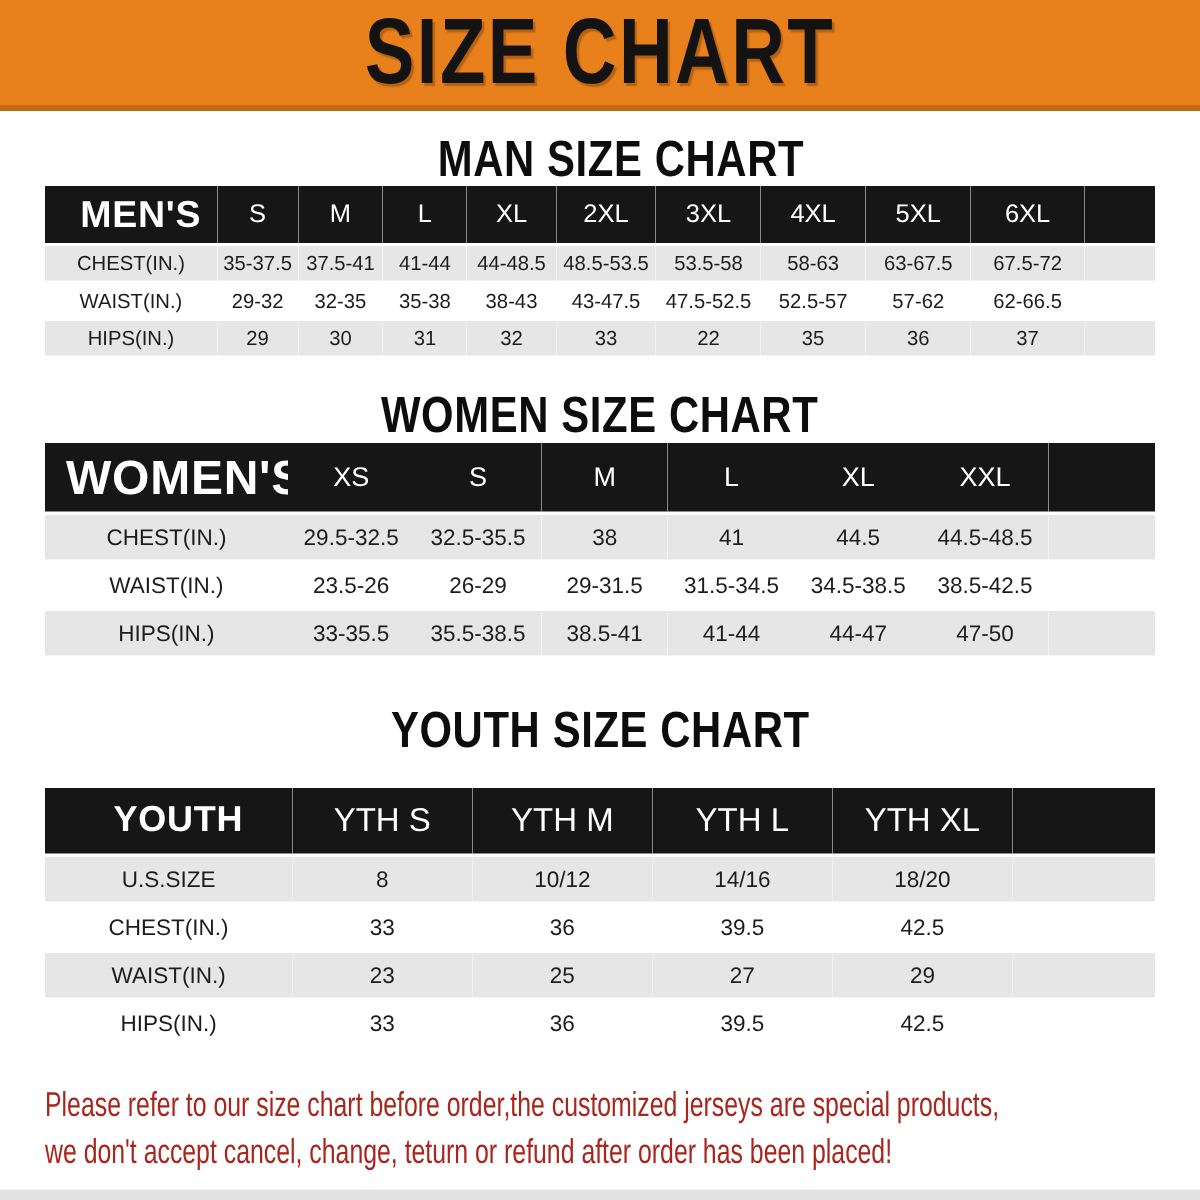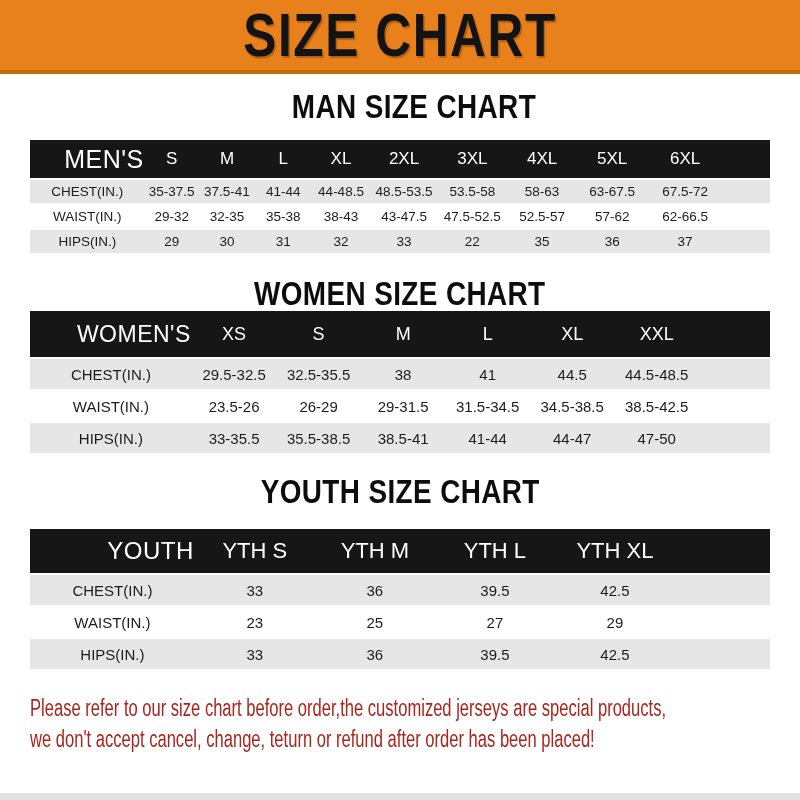--- a/index.html
+++ b/index.html
@@ -31,40 +31,40 @@
   .section-title{
     margin:0;text-align:center;font-weight:bold;color:#0d0d0d;
   }
   .st-text{
     display:inline-block;
     font-size:34px;line-height:36px;
     transform:scaleX(0.82);
     letter-spacing:0.5px;
     white-space:nowrap;
   }
-  #title-men{margin-top:14px;margin-bottom:16px;padding-left:28px;}
+  #title-men{margin-top:14px;padding-left:28px;}
   #title-women{margin-top:20px;margin-bottom:0;}
-  #title-youth{margin-top:18px;margin-bottom:20px;}
+  #title-youth{margin-top:30px;margin-bottom:20px;}
   
   table.size-table{
     width:740px;margin:0 auto;
     border-collapse:collapse;
     table-layout:fixed;
   }
   table.size-table thead tr{
     background:var(--header-black,#161616);
     border-bottom:2px solid #fff;
   }
   table.size-table thead th{
     color:#ffffff;font-weight:normal;text-align:center;
     overflow:hidden;white-space:nowrap;
   }
   table.size-table th.group-label{
-    text-align:right;padding-left:14px;
-    font-weight:normal;letter-spacing:0.5px;
+    text-align:center;padding-left:14px;
+    font-weight:bold;letter-spacing:0.5px;
   }
   table.size-table tbody tr{border-bottom:2px solid #ffffff;margin-left:13px;}
   table.size-table tbody tr:nth-child(odd){background:var(--row-gray,#E6E6E6);}
   table.size-table tbody tr:nth-child(even){background:#ffffff;}
   table.size-table td{
     text-align:center;color:#1c1c1c;
     overflow:hidden;white-space:nowrap;
   }
   
   .t0 thead th{height:36px;font-size:17px;font-weight:bold;}
@@ -76,21 +76,21 @@
   .t0 th:nth-child(4){width:7.7%;}
   .t0 th:nth-child(5){width:8.1%;}
   .t0 th:nth-child(6){width:9.2%;}
   .t0 th:nth-child(7){width:9.6%;}
   .t0 th:nth-child(8){width:9.6%;}
   .t0 th:nth-child(9){width:9.7%;}
   .t0 th:nth-child(10){width:10.4%;}
   .t0 th:nth-child(11){width:6.4%;}
   
   .t1 thead th{height:44px;font-size:18px;}
-  .t1 th.group-label{font-size:23px;font-weight:bold;}
+  .t1 th.group-label{font-size:32px;font-weight:bold;}
   .t1 td{height:28px;font-size:15px;}
   .t1 th:nth-child(1){width:20.7%;}
   .t1 th:nth-child(2),.t1 th:nth-child(3),.t1 th:nth-child(4),
   .t1 th:nth-child(5),.t1 th:nth-child(6),.t1 th:nth-child(7){width:11.6%;}
   .t1 th:nth-child(8){width:9.7%;}
   
   .t2 thead th{height:42px;font-size:22px;}
   .t2 th.group-label{font-size:24px;font-weight:bold;letter-spacing:1px;}
   .t2 td{height:28px;font-size:15px;}
   .t2 th:nth-child(1){width:21%;}
@@ -244,20 +244,28 @@
           <th class="group-label">YOUTH</th>
           <th>YTH S</th>
           <th>YTH M</th>
           <th>YTH L</th>
           <th>YTH XL</th>
           <th class="filler"></th>
         </tr>
       </thead>
       <tbody>
         <tr>
+          <td class="row-label">U.S.SIZE</td>
+          <td>8</td>
+          <td>10/12</td>
+          <td>14/16</td>
+          <td>18/20</td>
+          <td class="filler"></td>
+        </tr>
+        <tr>
           <td class="row-label">CHEST(IN.)</td>
           <td>33</td>
           <td>36</td>
           <td>39.5</td>
           <td>42.5</td>
           <td class="filler"></td>
         </tr>
         <tr>
           <td class="row-label">WAIST(IN.)</td>
           <td>23</td>

